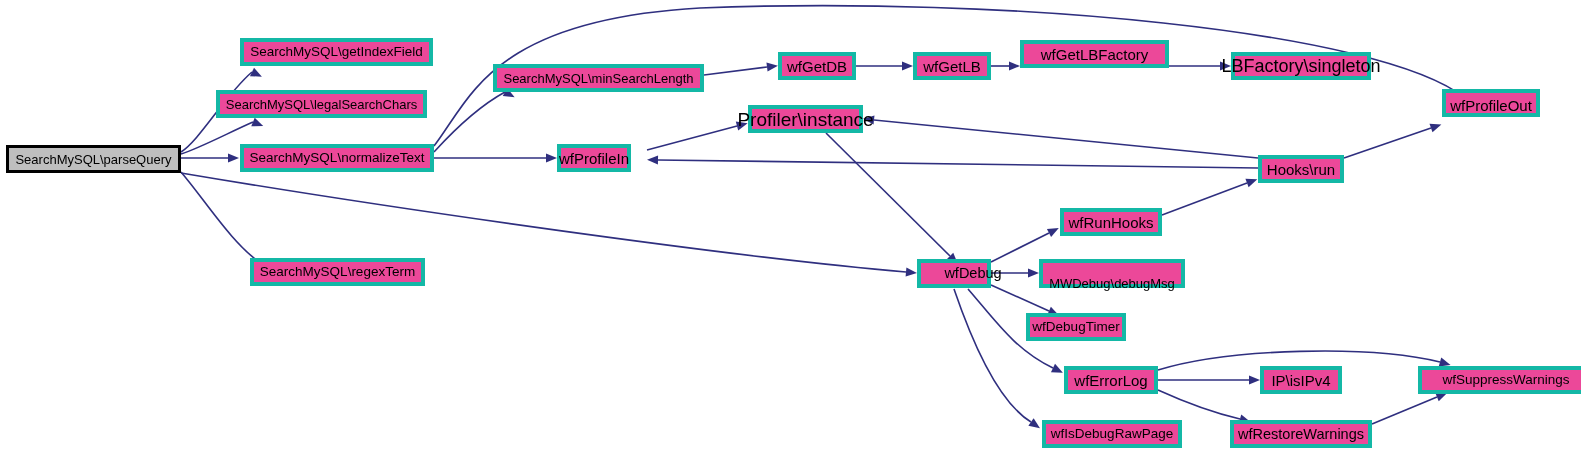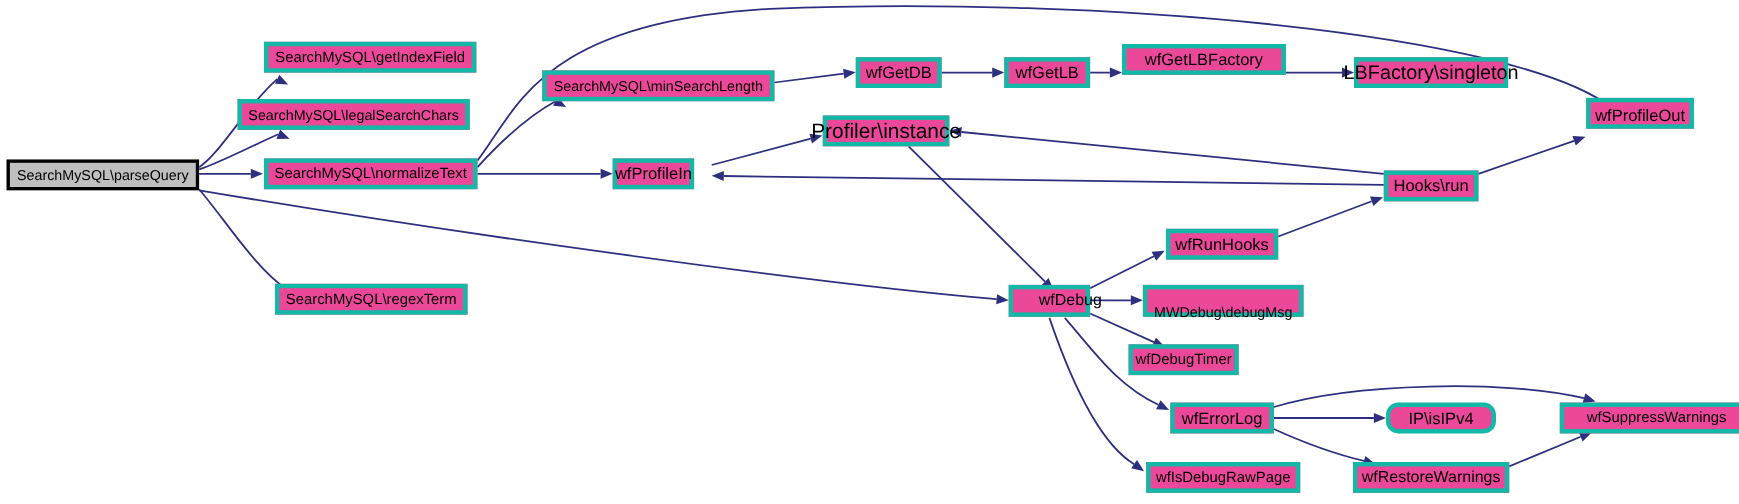--- a/index.html
+++ b/index.html
@@ -141,21 +141,21 @@
     </div>
     <div class="node" style="left: 1039px; top: 259px; width: 146px; height: 29px;">
       <span style="font-size: 13px; margin-top: 20px;">MWDebug\debugMsg</span>
     </div>
     <div class="node" style="left: 1026px; top: 313px; width: 100px; height: 28px;">
       <span style="font-size: 13.5px;">wfDebugTimer</span>
     </div>
     <div class="node" style="left: 1064px; top: 366px; width: 94px; height: 28px;">
       <span>wfErrorLog</span>
     </div>
-    <div class="node" style="left: 1260px; top: 366px; width: 100px; height: 28px; border-radius: 11px;">
+    <div class="node" style="left: 1260px; top: 366px; width: 82px; height: 28px;">
       <span>IP\isIPv4</span>
     </div>
     <div class="node" style="left: 1418px; top: 366px; width: 176px; height: 28px;">
       <span style="font-size: 13.5px;">wfSuppressWarnings</span>
     </div>
     <div class="node" style="left: 1042px; top: 420px; width: 140px; height: 28px;">
       <span style="font-size: 13.5px;">wfIsDebugRawPage</span>
     </div>
     <div class="node" style="left: 1230px; top: 420px; width: 142px; height: 28px;">
       <span style="font-size: 14.5px;">wfRestoreWarnings</span>

